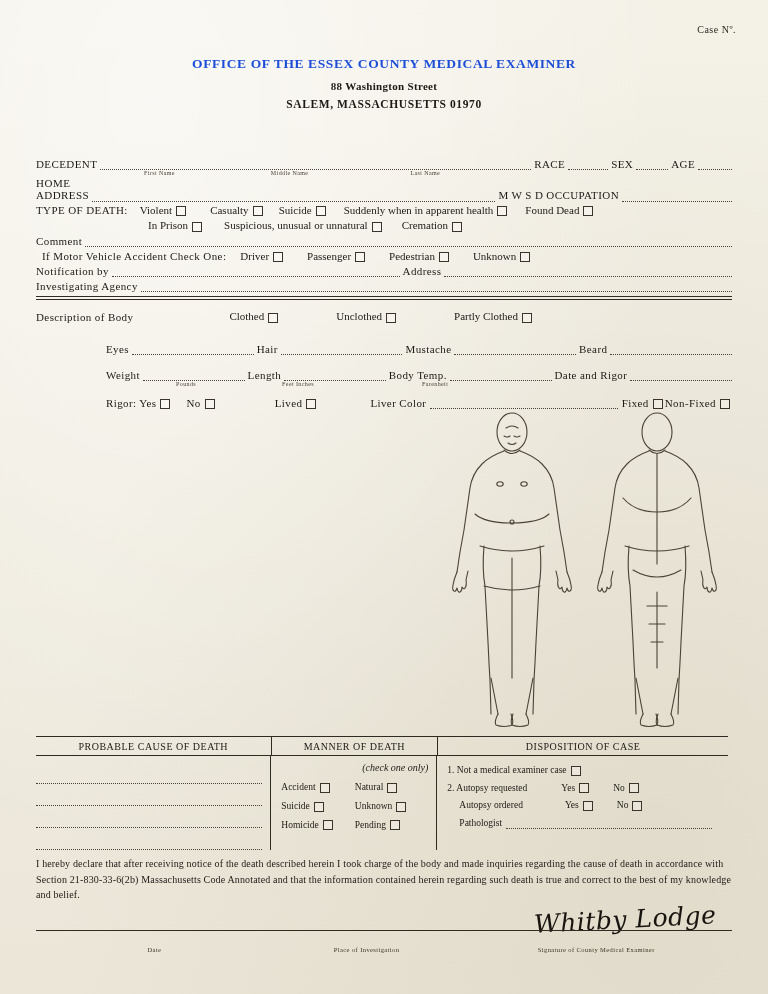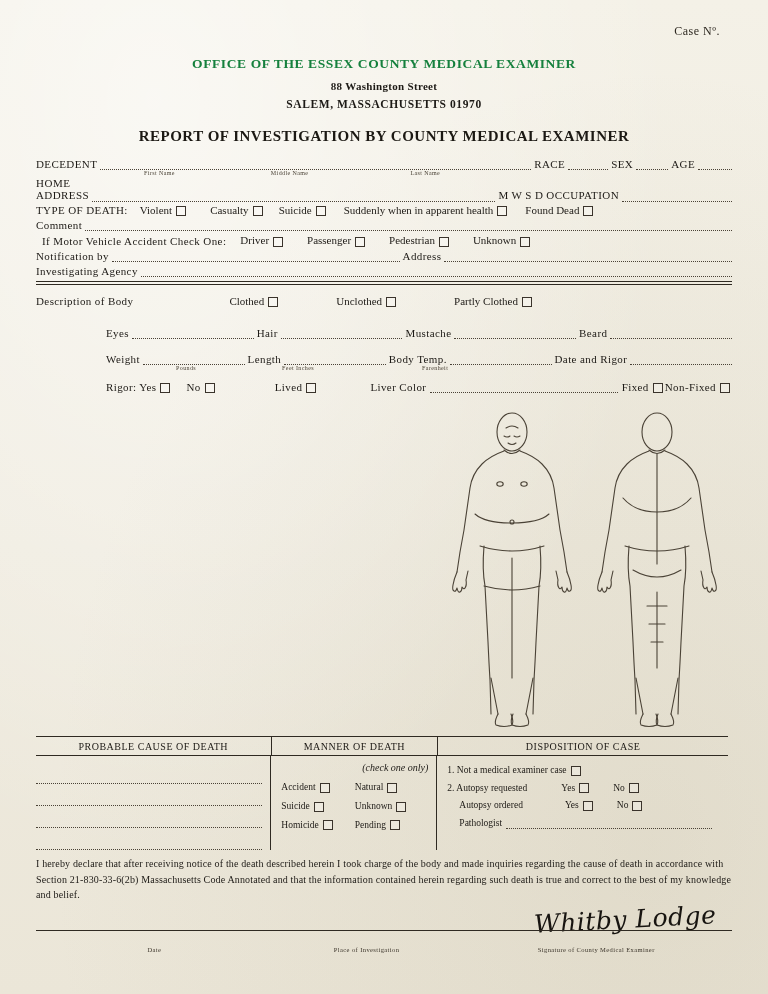--- a/index.html
+++ b/index.html
@@ -57,33 +57,33 @@
     height: 8px;
     border: 1px solid #3a332b;
     margin: 0 2px 0 4px;
     vertical-align: middle;
     background: rgba(255,255,255,0.25);
   }
 
   
   .case-no {
     position: absolute;
-    right: 48px;
+    right: 32px;
     top: 24px;
-    font-size: 12px;
+    font-size: 10px;
     letter-spacing: .5px;
     color: #2d2820;
   }
   .h-title {
     text-align: center;
     font-size: 13.5px;
     font-weight: bold;
     letter-spacing: .6px;
     margin-top: 56px;
-    color: #15803d;
+    color: #1d4ed8;
   }
   .h-sub1 {
     text-align: center;
     font-size: 11px;
     font-weight: bold;
     letter-spacing: .3px;
     margin-top: 8px;
   }
   .h-sub2 {
     text-align: center;
@@ -255,21 +255,20 @@
 
 <div class="page">
   <div class="paper-tint"></div>
   <div class="content">
 
     <div class="case-no">Case Nº.</div>
 
     <div class="h-title">OFFICE OF THE ESSEX COUNTY MEDICAL EXAMINER</div>
     <div class="h-sub1">88 Washington Street</div>
     <div class="h-sub2">SALEM, MASSACHUSETTS 01970</div>
-    <div class="h-title2">REPORT OF INVESTIGATION BY COUNTY MEDICAL EXAMINER</div>
 
     <div class="body-wrap">
 
       <div class="row md">
         <span class="label caps">DECEDENT</span>
         <span class="dotted"></span>
         <span class="label caps">RACE</span>
         <span class="dotted" style="max-width:40px"></span>
         <span class="label caps">SEX</span>
         <span class="dotted" style="max-width:32px"></span>
@@ -294,20 +293,25 @@
       </div>
 
       <div class="md field-row">
         <div style="display:flex; align-items:center; flex-wrap:nowrap;">
           <span class="label caps">TYPE OF DEATH:</span>
           <span style="margin-left:12px"><span>Violent</span><span class="cb"></span></span>
           <span style="margin-left:22px"><span>Casualty</span><span class="cb"></span></span>
           <span style="margin-left:14px"><span>Suicide</span><span class="cb"></span></span>
           <span style="margin-left:16px"><span>Suddenly when in apparent health</span><span class="cb"></span></span>
           <span style="margin-left:16px"><span>Found Dead</span><span class="cb"></span></span>
+        </div>
+        <div style="display:flex; align-items:center; margin-top:3px;">
+          <span style="margin-left:112px"><span>In Prison</span><span class="cb"></span></span>
+          <span style="margin-left:20px"><span>Suspicious, unusual or unnatural</span><span class="cb"></span></span>
+          <span style="margin-left:18px"><span>Cremation</span><span class="cb"></span></span>
         </div>
       </div>
 
       <div class="row md" style="margin-top:3px">
         <span class="label">Comment</span>
         <span class="dotted"></span>
       </div>
 
       <div class="md" style="margin-top:3px; display:flex; align-items:center;margin-left:6px;">
         <span class="label">If Motor Vehicle Accident Check One:</span>

